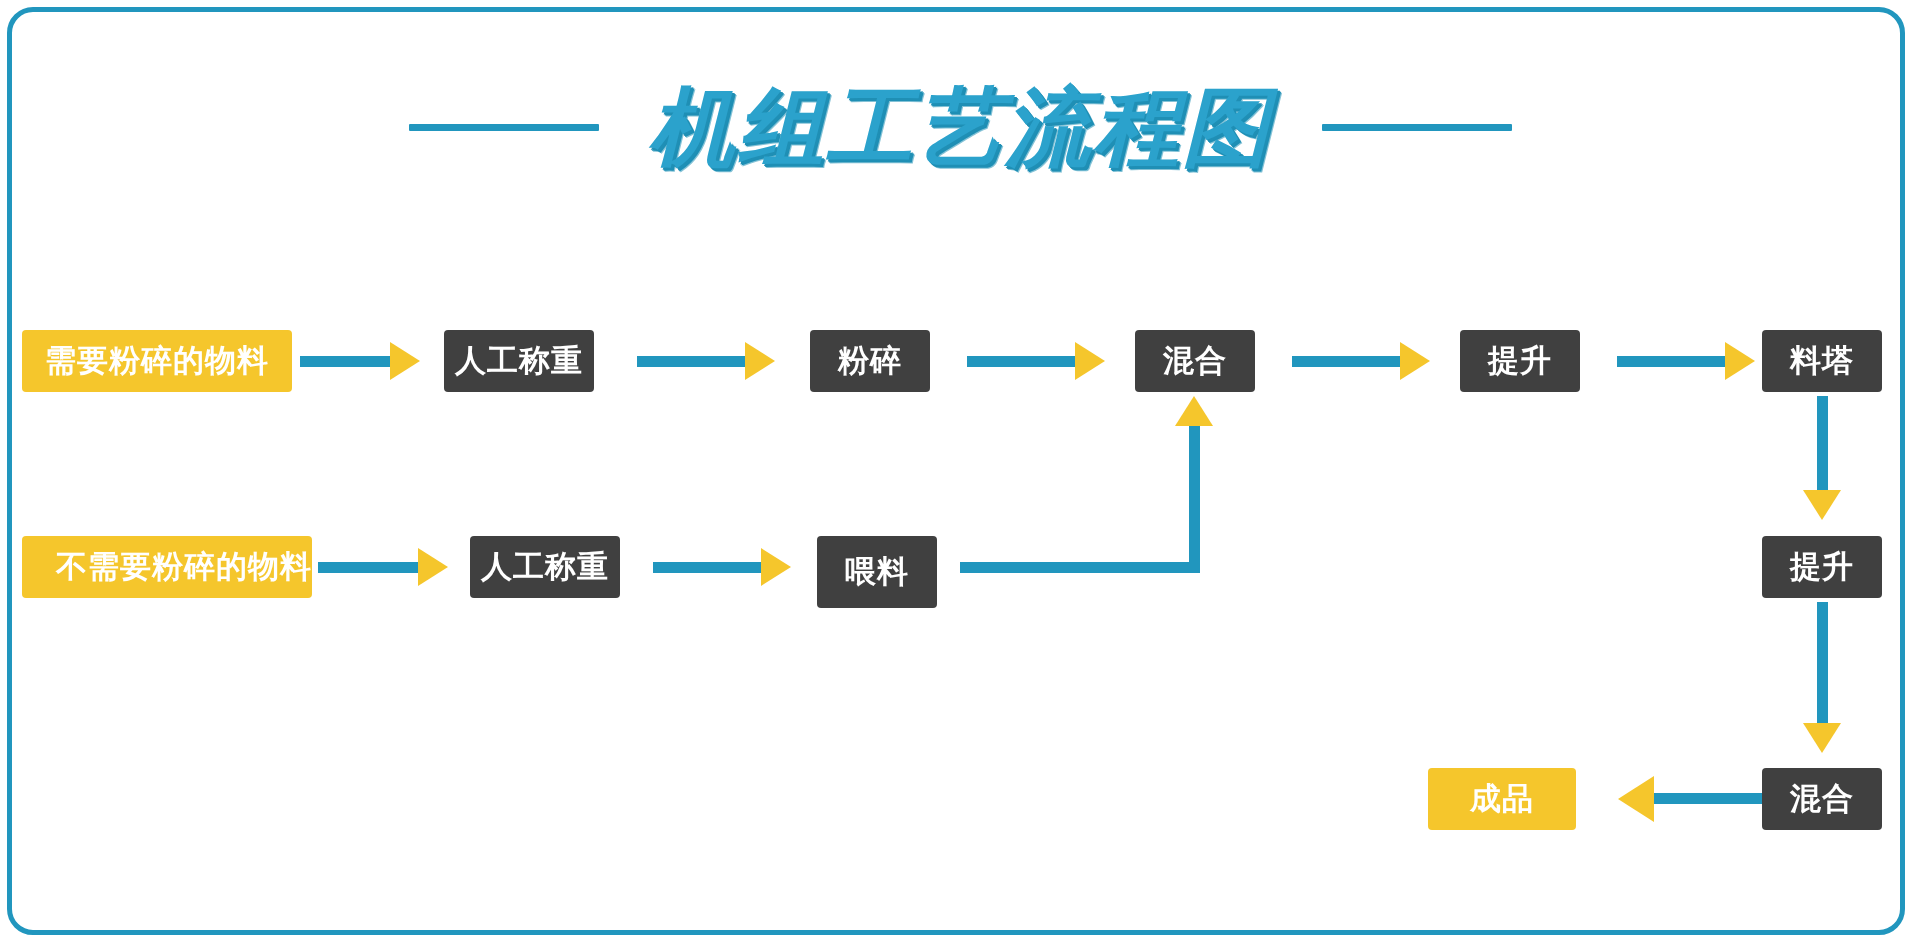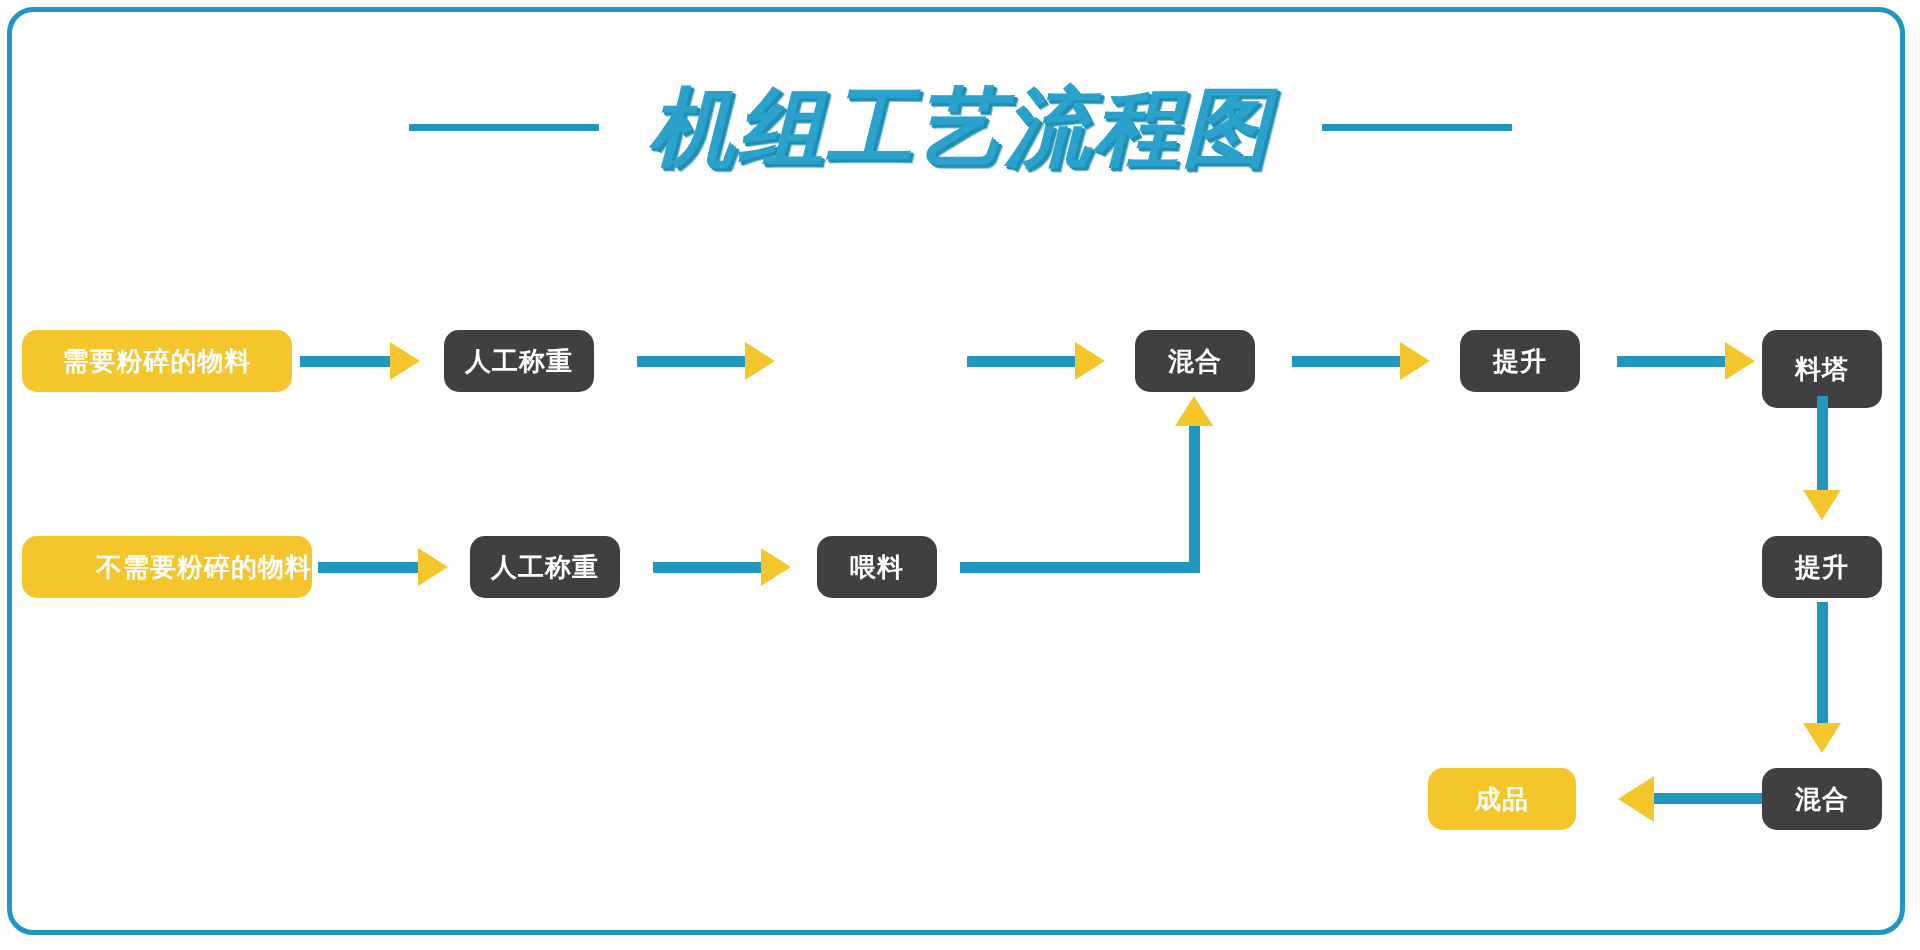--- a/index.html
+++ b/index.html
@@ -67,23 +67,23 @@
        3px 3px 0 #1f8fb5,
        4px 4px 0 rgba(31,143,181,0.55);
   }
 
   
   .node {
     position: absolute;
     display: flex;
     align-items: center;
     justify-content: center;
-    border-radius: 15px;
+    border-radius: 4px;
     color: #ffffff;
-    font-size: 26px;
+    font-size: 31px;
     font-weight: bold;
     letter-spacing: 1px;
     white-space: nowrap;
     box-sizing: border-box;
   }
   .node.blue   { background: #404040; }
   .node.yellow { background: #f5c62c; }
 
   
   .arrow-h {
@@ -149,57 +149,60 @@
   <div class="arrow-h" style="left:300px; top:356px; width:90px;"></div>
   <div class="arrow-head-r" style="left:390px; top:342px;"></div>
 
   <div class="node blue" style="left:444px; top:330px; width:150px; height:62px;">
     <span>人工称重</span>
   </div>
 
   <div class="arrow-h" style="left:637px; top:356px; width:108px;"></div>
   <div class="arrow-head-r" style="left:745px; top:342px;"></div>
 
+  <div class="node blue" style="left:810px; top:330px; width:120px; height:62px;">
+    <span>粉碎</span>
+  </div>
 
   <div class="arrow-h" style="left:967px; top:356px; width:108px;"></div>
   <div class="arrow-head-r" style="left:1075px; top:342px;"></div>
 
   <div class="node blue" style="left:1135px; top:330px; width:120px; height:62px;">
     <span>混合</span>
   </div>
 
   <div class="arrow-h" style="left:1292px; top:356px; width:108px;"></div>
   <div class="arrow-head-r" style="left:1400px; top:342px;"></div>
 
   <div class="node blue" style="left:1460px; top:330px; width:120px; height:62px;">
     <span>提升</span>
   </div>
 
   <div class="arrow-h" style="left:1617px; top:356px; width:108px;"></div>
   <div class="arrow-head-r" style="left:1725px; top:342px;"></div>
 
-  <div class="node blue" style="left:1762px; top:330px; width:120px; height:78px;">
+  <div class="node blue" style="left:1762px; top:330px; width:120px; height:62px;">
     <span>料塔</span>
   </div>
 
   <div class="node yellow" style="left:22px; top:536px; width:290px; height:62px;justify-content:flex-end;">
     <span>不需要粉碎的物料</span>
   </div>
 
   <div class="arrow-h" style="left:318px; top:562px; width:100px;"></div>
   <div class="arrow-head-r" style="left:418px; top:548px;"></div>
 
   <div class="node blue" style="left:470px; top:536px; width:150px; height:62px;">
     <span>人工称重</span>
   </div>
 
   <div class="arrow-h" style="left:653px; top:562px; width:108px;"></div>
   <div class="arrow-head-r" style="left:761px; top:548px;"></div>
 
-  <div class="node blue" style="left:817px; top:536px; width:120px; height:62px;">
+  <div class="node blue" style="left:817px; top:536px; width:120px; height:72px;">
     <span>喂料</span>
   </div>
 
   <div class="arrow-h" style="left:960px; top:562px; width:240px;"></div>
   <div class="arrow-v" style="left:1189px; top:425px; height:148px;"></div>
   <div class="arrow-head-u" style="left:1175px; top:396px;"></div>
 
   <div class="arrow-v" style="left:1817px; top:396px; height:98px;"></div>
   <div class="arrow-head-d" style="left:1803px; top:490px;"></div>
 

